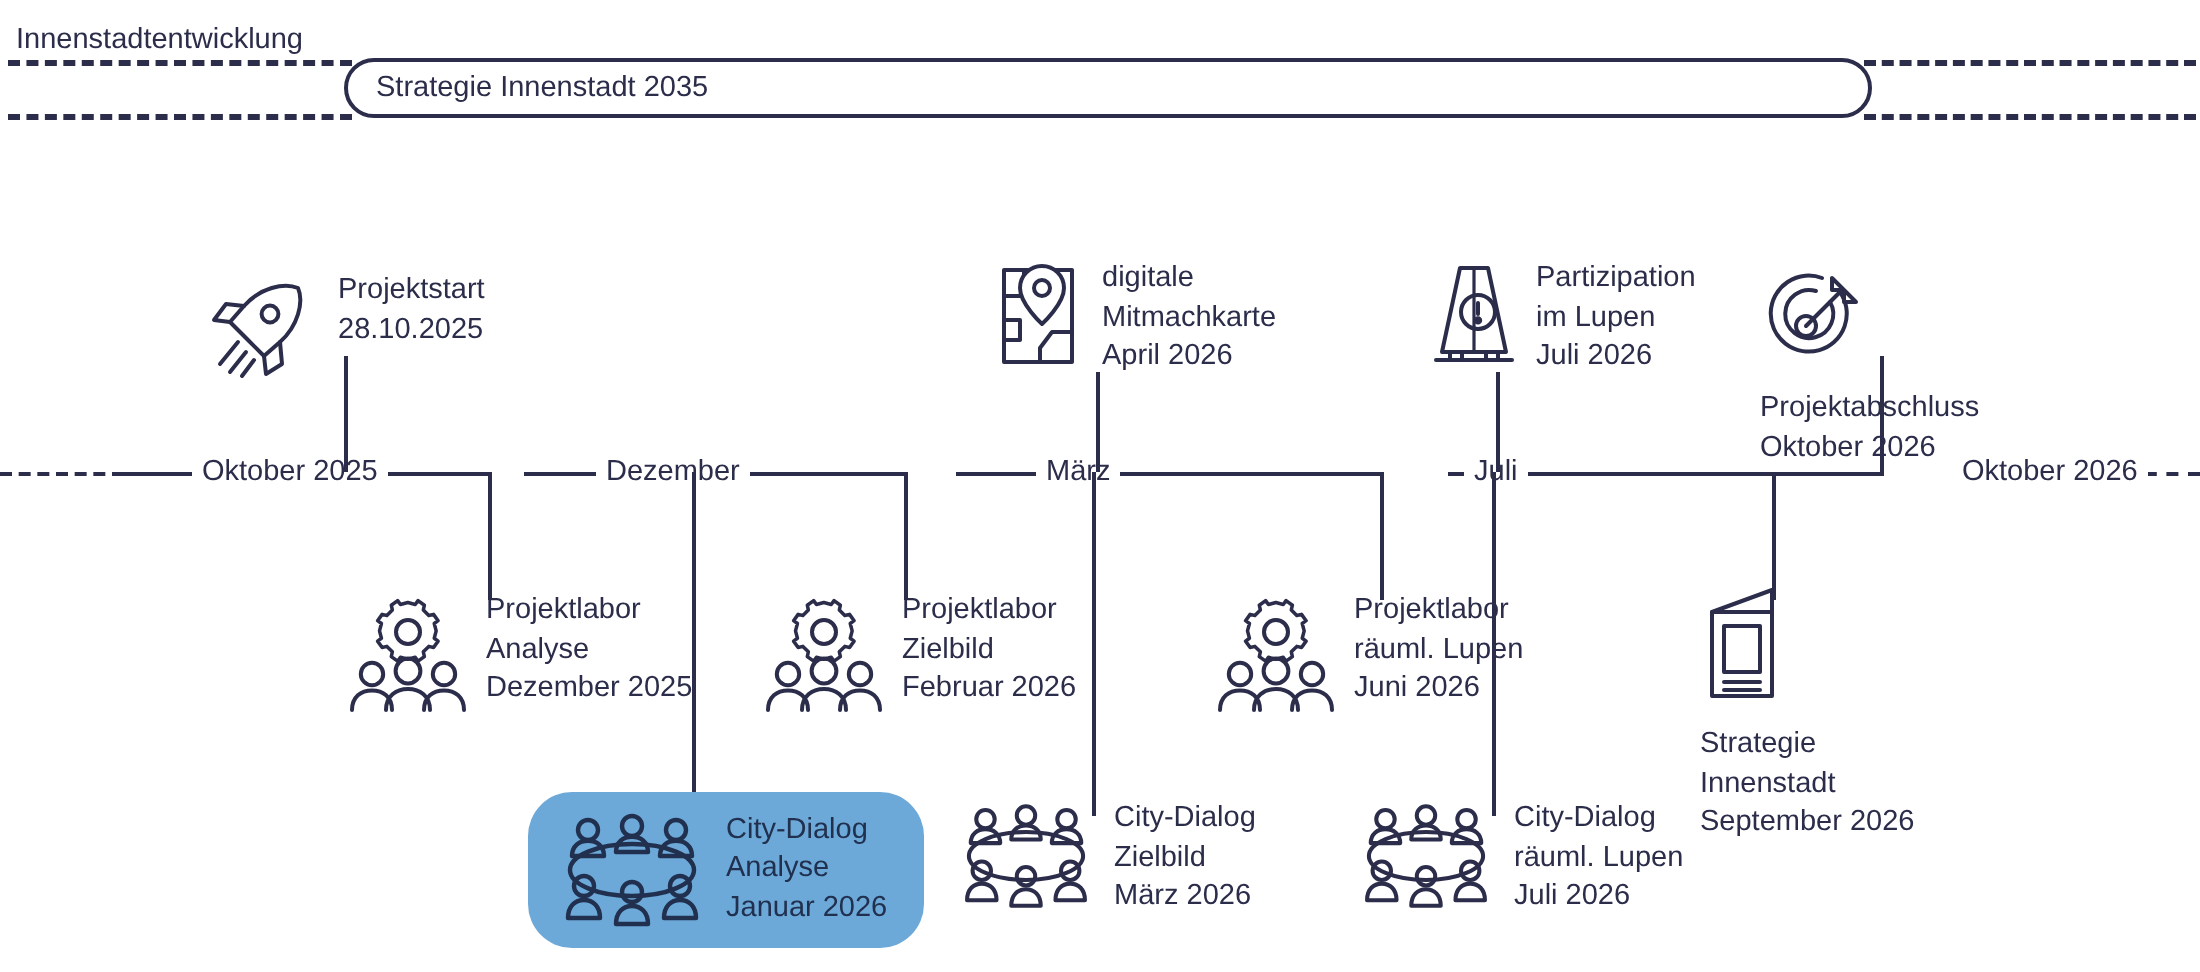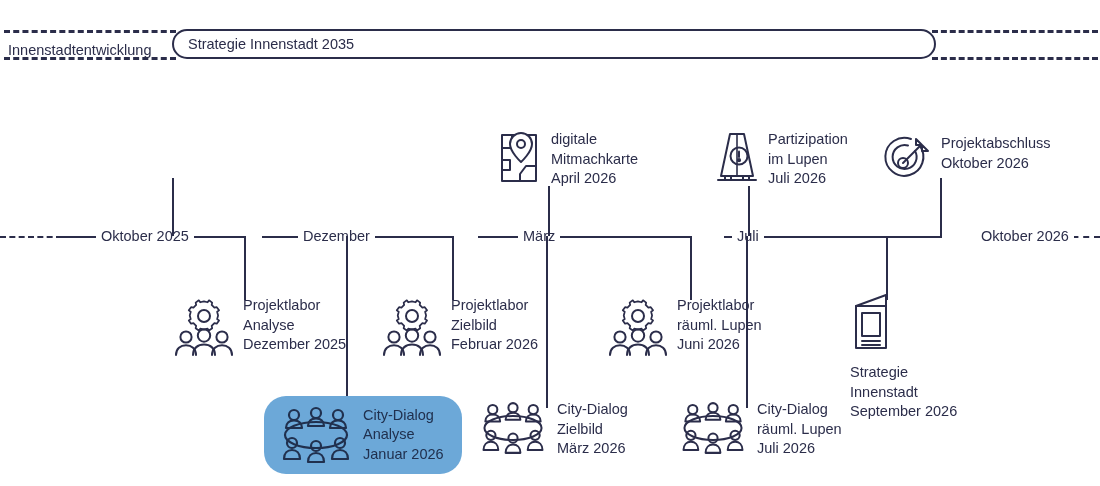--- a/index.html
+++ b/index.html
@@ -1,20 +1,20 @@
 <!DOCTYPE html>
 <html><head>
 <meta charset="utf-8">
 <style>
   html,body{margin:0;padding:0;background:#ffffff;}
   body{width:1100px;height:486px;font-family:"Liberation Sans",sans-serif;color:#2b2d4a;overflow:hidden;}
   #stage{position:relative;width:1100px;height:486px;}
 
   
-  #band-label{position:absolute;left:8px;top:12px;font-size:14.5px;line-height:16px;color:#2b2d4a;white-space:nowrap;margin-top:30px;}
+  #band-label{position:absolute;left:8px;top:12px;font-size:14.5px;line-height:16px;color:#2b2d4a;white-space:nowrap;}
   .band-rule{position:absolute;height:0;border-top:3px dashed #2b2d4a;}
   #band-top-left{left:4px;top:30px;width:172px;}
   #band-top-right{left:932px;top:30px;width:166px;}
   #band-bot-left{left:4px;top:57px;width:172px;}
   #band-bot-right{left:932px;top:57px;width:166px;}
 
   #capsule{position:absolute;left:172px;top:29px;width:764px;height:30px;border:2.4px solid #2b2d4a;border-radius:16px;box-sizing:border-box;background:#fff;}
   #capsule-label{position:absolute;left:188px;top:34px;font-size:14.5px;line-height:20px;color:#2b2d4a;white-space:nowrap;}
 
   
@@ -69,20 +69,37 @@
 
   <div class="tick" style="left:244px;height:64px;"></div>
   <div class="tick" style="left:452px;height:64px;"></div>
   <div class="tick" style="left:690px;height:64px;"></div>
   <div class="tick" style="left:886px;height:64px;"></div>
 
   <div class="tick" style="left:346px;height:172px;"></div>
   <div class="tick" style="left:546px;height:172px;"></div>
   <div class="tick" style="left:746px;height:172px;"></div>
 
+  <div class="node" style="left:104px;top:136px;">
+    <svg class="ic" width="56" height="56" viewBox="0 0 56 56">
+      <g fill="none" stroke="#2b2d4a" stroke-width="2" stroke-linecap="round" stroke-linejoin="round">
+        <path d="M45 8 C38 5 26 8 18 17 L11 25 L20 34 L28 42 L36 35 C45 27 48 15 45 8 Z"></path>
+        <circle cx="31" cy="21" r="4.2"></circle>
+        <path d="M18 17 L9 16 L3 24 L11 25"></path>
+        <path d="M28 42 L29 51 L37 46 L36 35"></path>
+        <path d="M15 35 L6 46"></path>
+        <path d="M19 40 L11 50"></path>
+        <path d="M23 44 L17 52"></path>
+      </g>
+    </svg>
+    <div class="txt">
+      <div>Projektstart</div>
+      <div>28.10.2025</div>
+    </div>
+  </div>
 
   <div class="node" style="left:500px;top:130px;">
     <svg class="ic" width="42" height="58" viewBox="0 0 42 58">
       <g fill="none" stroke="#2b2d4a" stroke-width="2" stroke-linecap="round" stroke-linejoin="round">
         <rect x="2" y="5" width="34" height="46"></rect>
         <path d="M2 18 L12 18 L12 5"></path>
         <path d="M2 30 L10 30 L10 40 L2 40"></path>
         <path d="M36 36 L26 36 L20 44 L20 51"></path>
         <path d="M32 14 a11 11 0 1 0 -22 0 c0 8 11 18 11 18 s11 -10 11 -18 Z" fill="#fff"></path>
         <circle cx="21" cy="14" r="4"></circle>
@@ -110,21 +127,21 @@
         <path d="M34 46 L34 50"></path>
       </g>
     </svg>
     <div class="txt">
       <div>Partizipation</div>
       <div>im Lupen</div>
       <div>Juli 2026</div>
     </div>
   </div>
 
-  <div class="node" style="left:880px;top:134px;">
+  <div class="node" style="left:880px;top:134px;flex-direction:column;">
     <svg class="ic" width="52" height="52" viewBox="0 0 52 52">
       <g fill="none" stroke="#2b2d4a" stroke-width="2" stroke-linecap="round" stroke-linejoin="round">
         <path d="M40 12 a19 19 0 1 1 -9 -7"></path>
         <path d="M35 17 a12 12 0 1 1 -7 -5.5"></path>
         <circle cx="23" cy="29" r="5"></circle>
         <path d="M23 29 L41 11"></path>
         <path d="M36 5 L36 11 L42 11 L42 17 L48 17 L41 10 Z" fill="#fff"></path>
       </g>
     </svg>
     <div class="txt">

